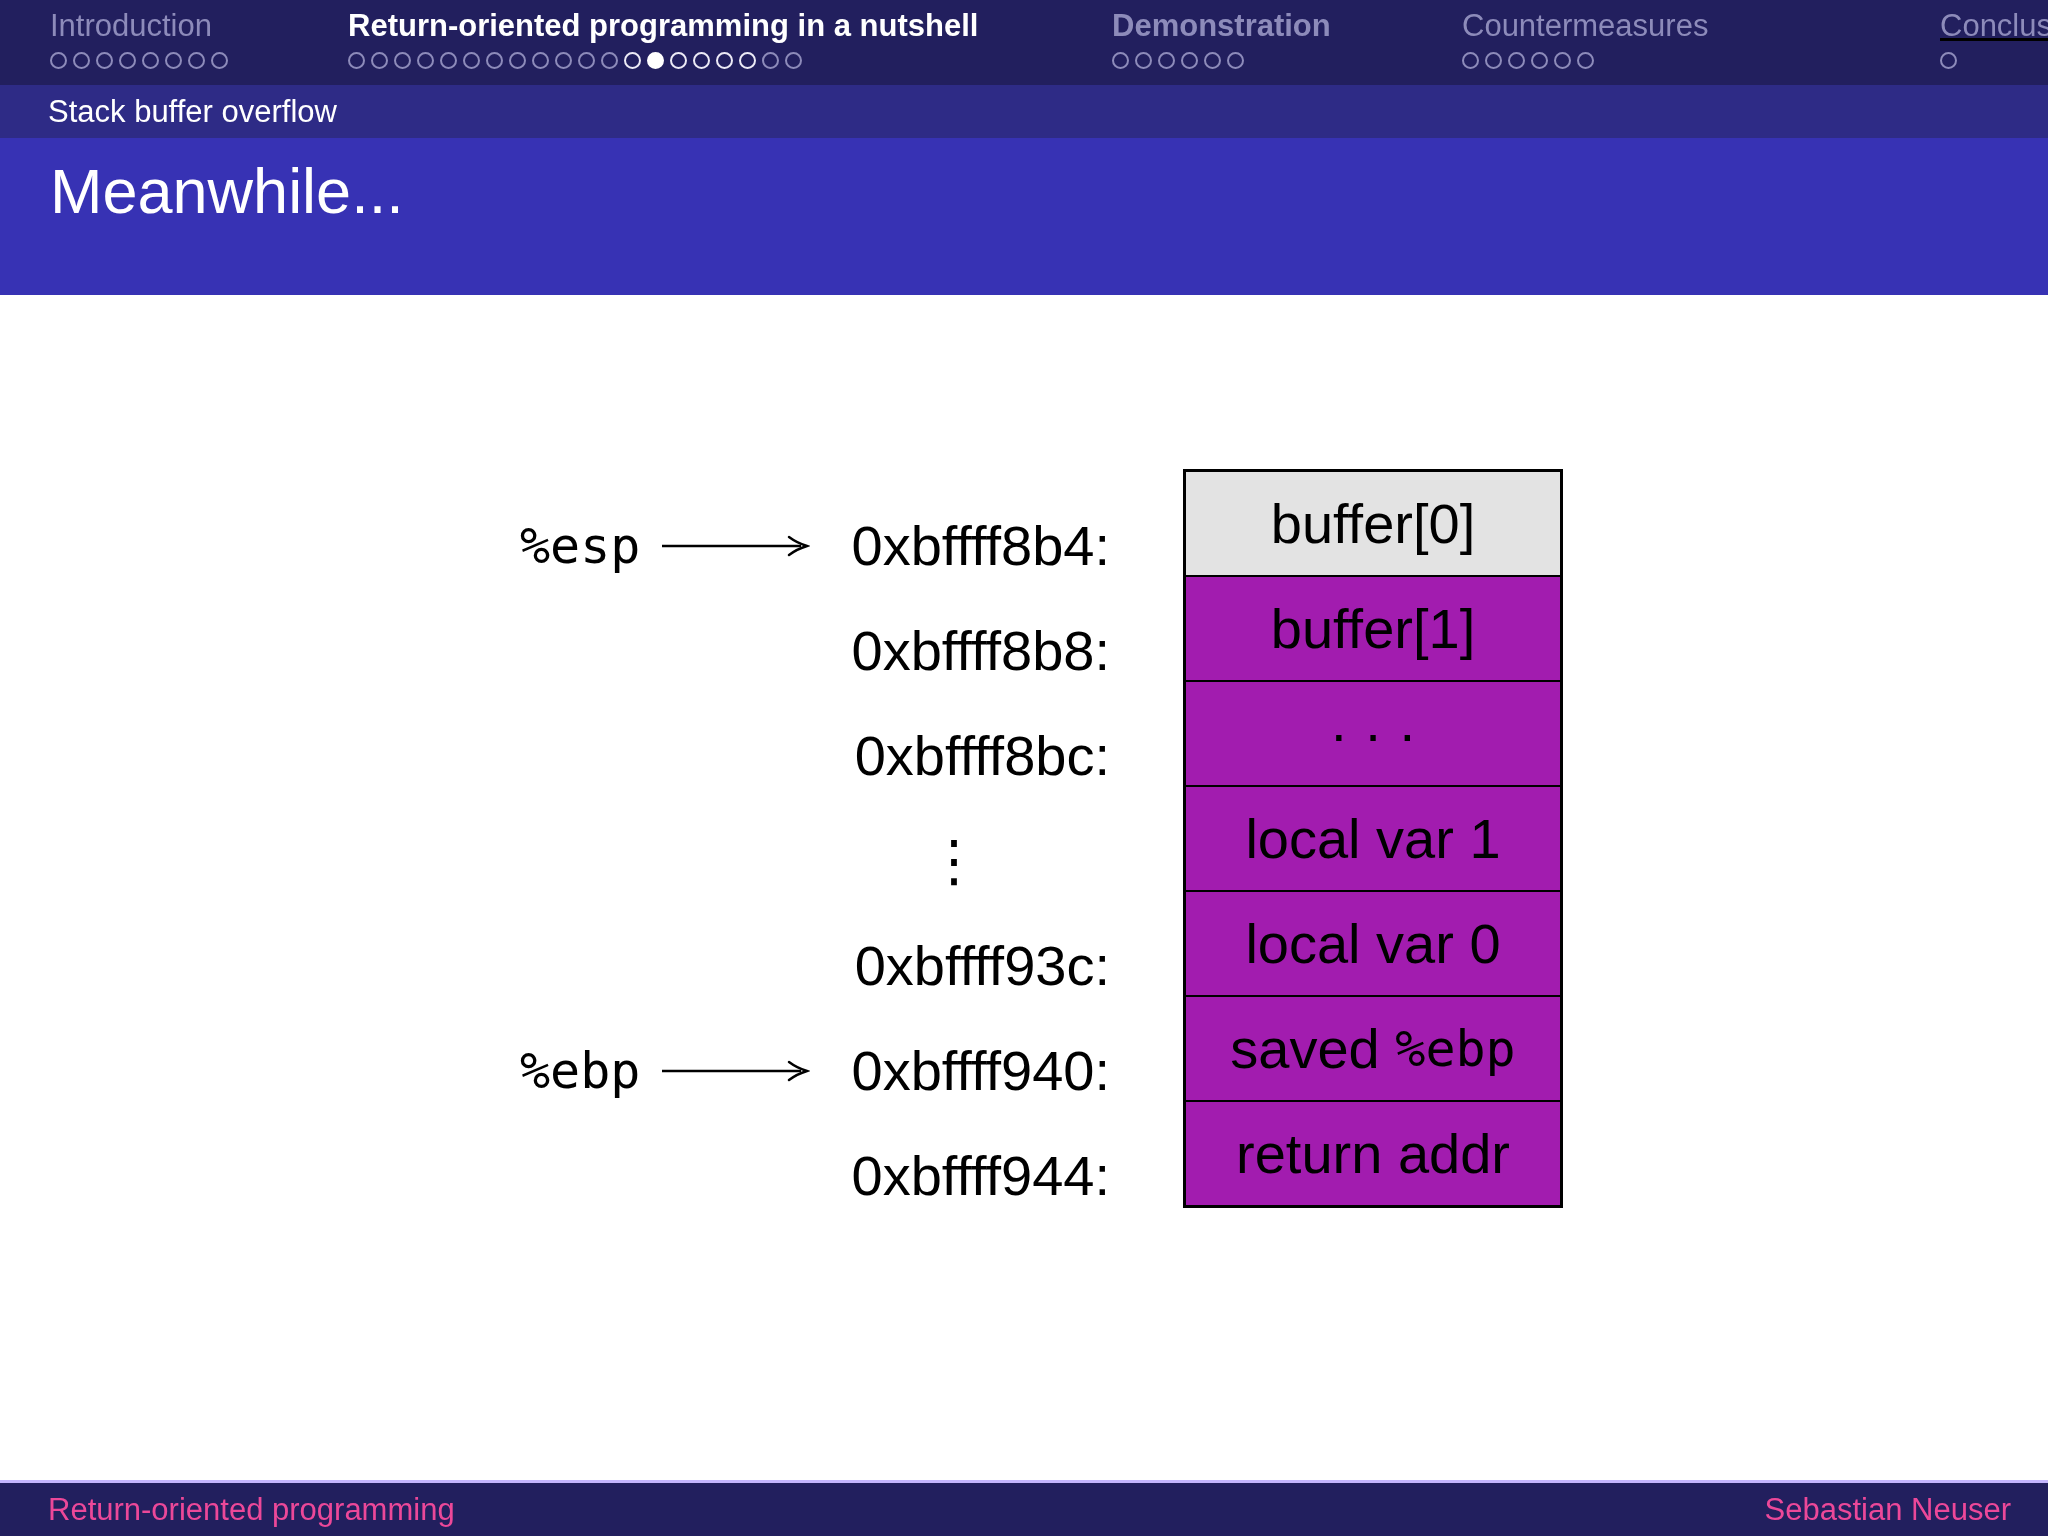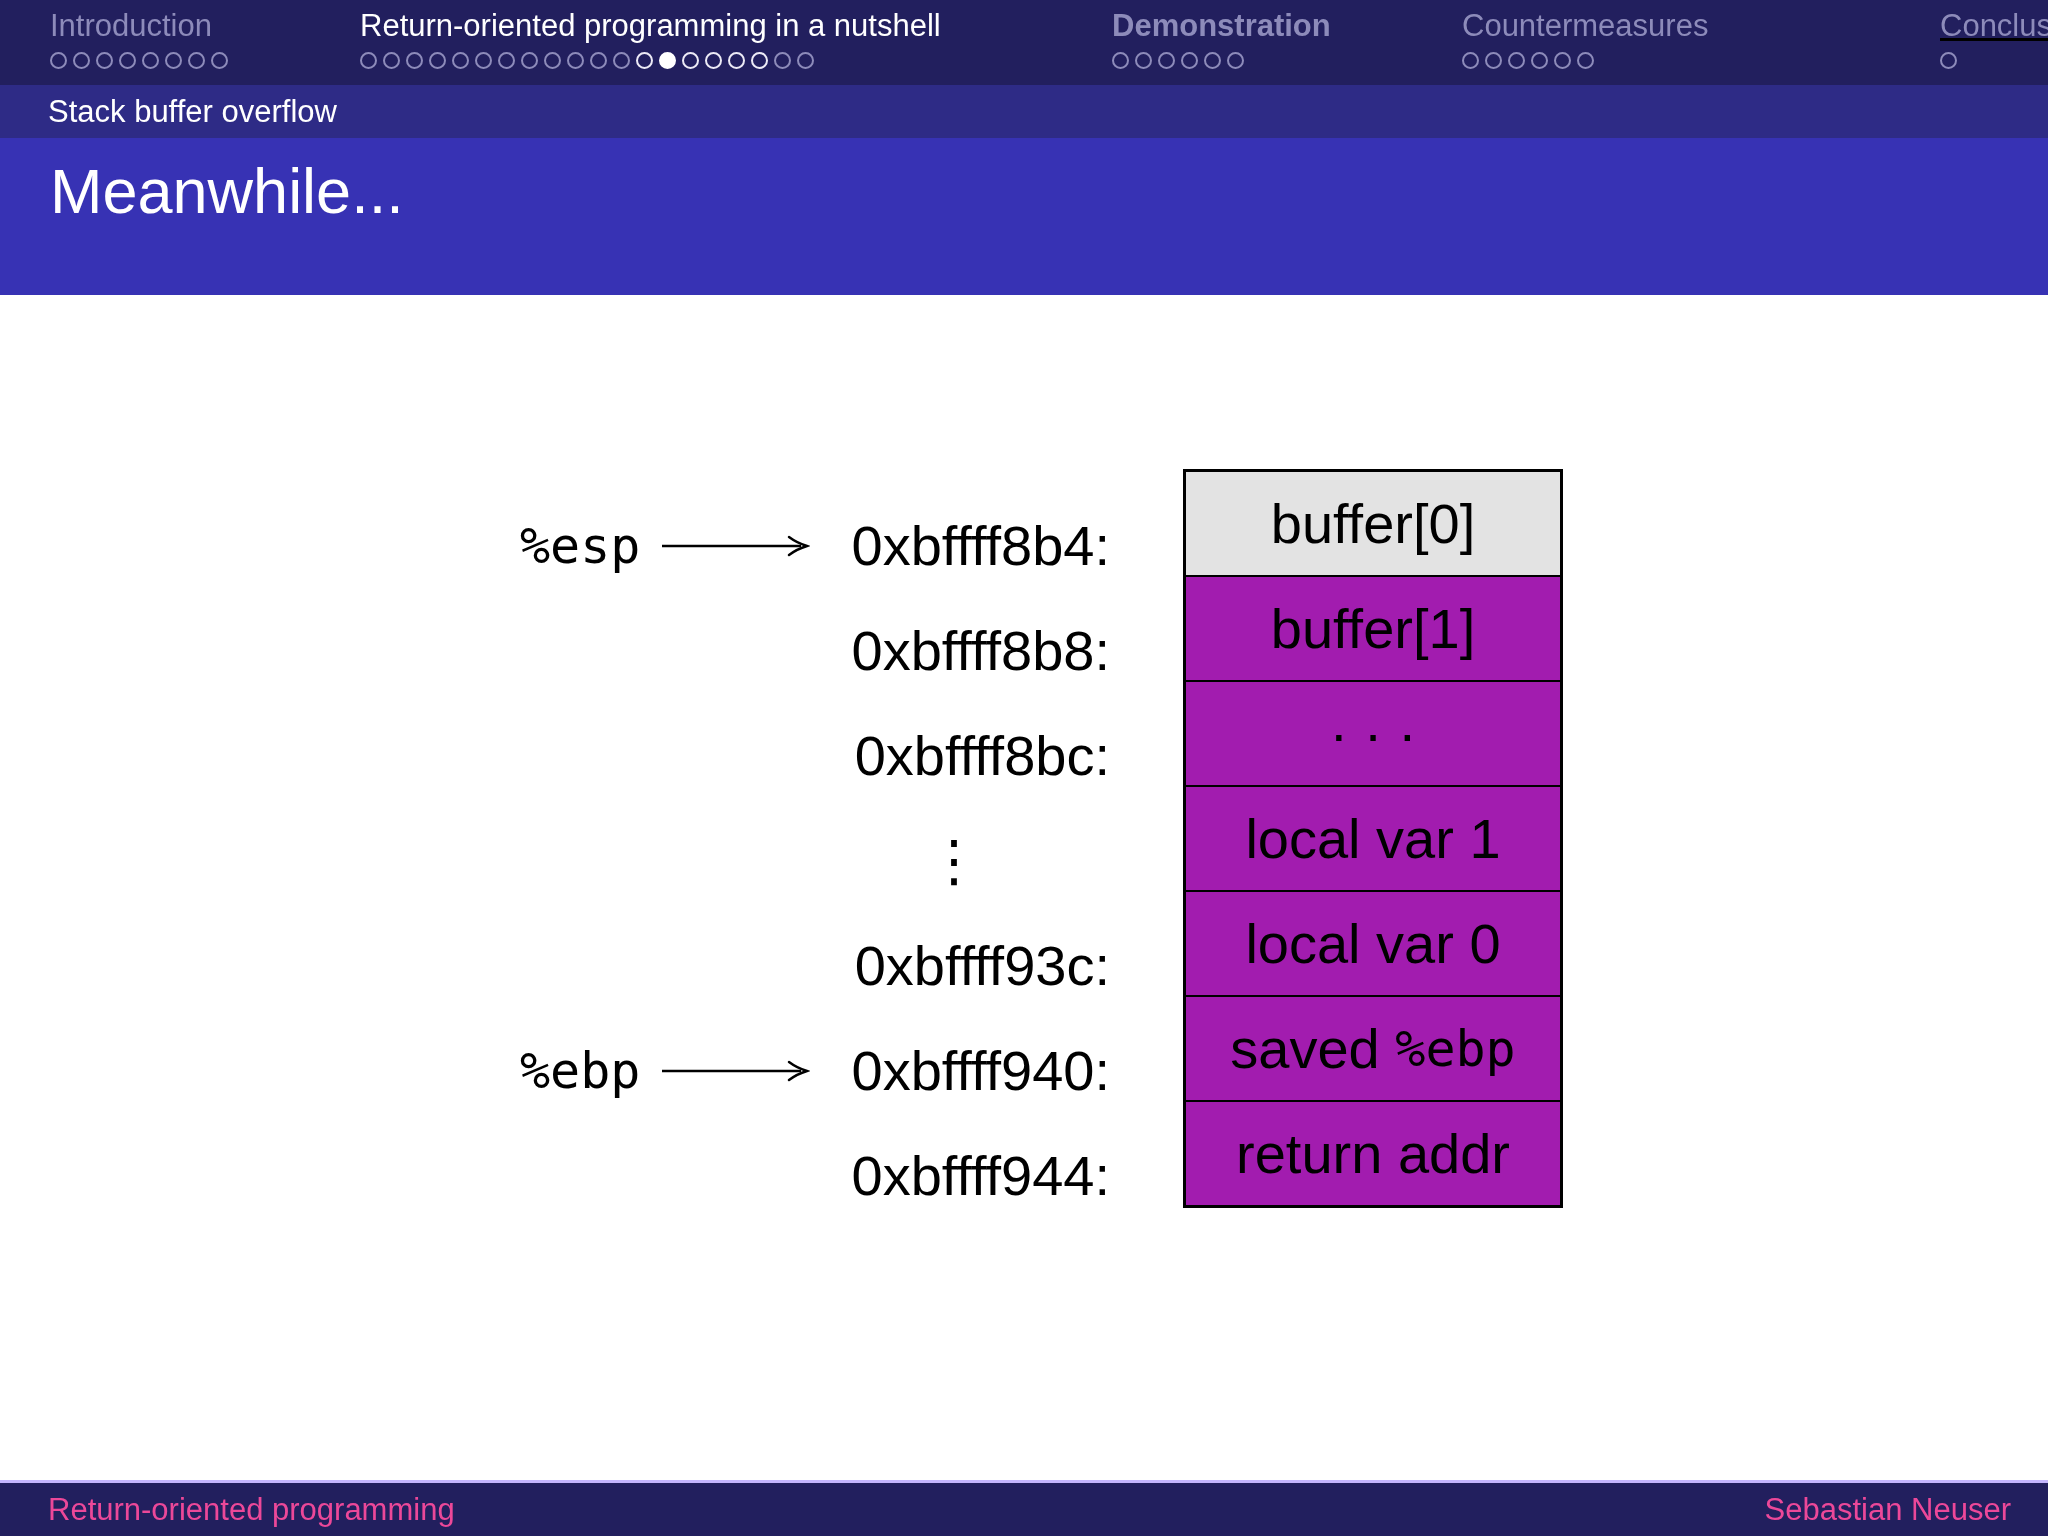--- a/index.html
+++ b/index.html
@@ -9,21 +9,21 @@
     --body-bg:#ffffff; --text:#000000; --shaded-cell-bg:#e3e3e3; --border:#000000;
   }
   html,body{margin:0;padding:0;}
   .slide{position:relative;width:2048px;height:1536px;background:var(--body-bg);
          font-family:"Liberation Sans",sans-serif;overflow:hidden;}
 
   
   .nav{position:absolute;top:0;left:0;width:100%;height:85px;background:var(--nav-bg);}
   .nav-sec{position:absolute;top:8px;}
   .nav-sec:nth-child(1){left:50px;}
-  .nav-sec:nth-child(2){left:360px;}
+  .nav-sec:nth-child(2){left:348px;font-weight:bold;}
   .nav-sec:nth-child(3){left:1112px;font-weight:bold;}
   .nav-sec:nth-child(4){left:1462px;}
   .nav-sec:nth-child(5){left:1940px;text-decoration:underline;}
   .nav-sec .t{font-size:31px;line-height:36px;color:var(--nav-text-dim);
               white-space:nowrap;cursor:pointer;}
   .nav-sec.active .t{color:var(--nav-text-active);}
   .dots{display:flex;gap:6px;margin-top:8px;}
   .dot{width:17px;height:17px;border-radius:50%;box-sizing:border-box;
        border:2.5px solid var(--dot-dim);cursor:pointer;}
   .dot.bright{border-color:var(--dot-bright);}

